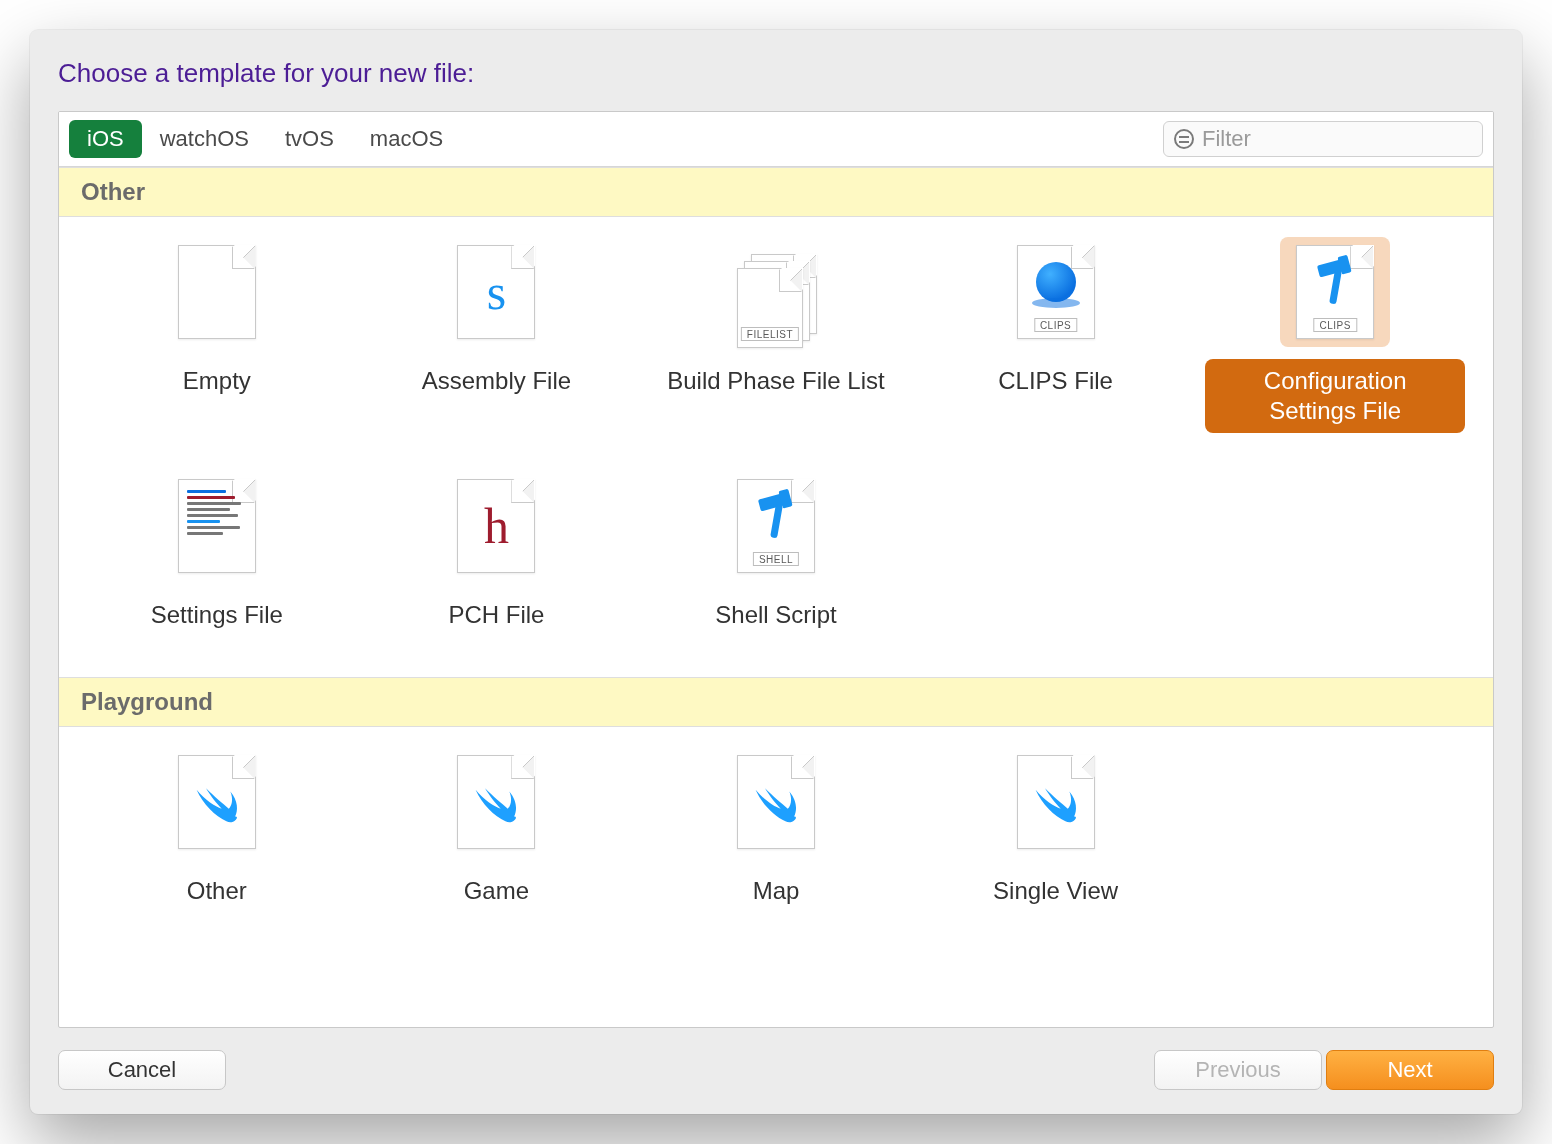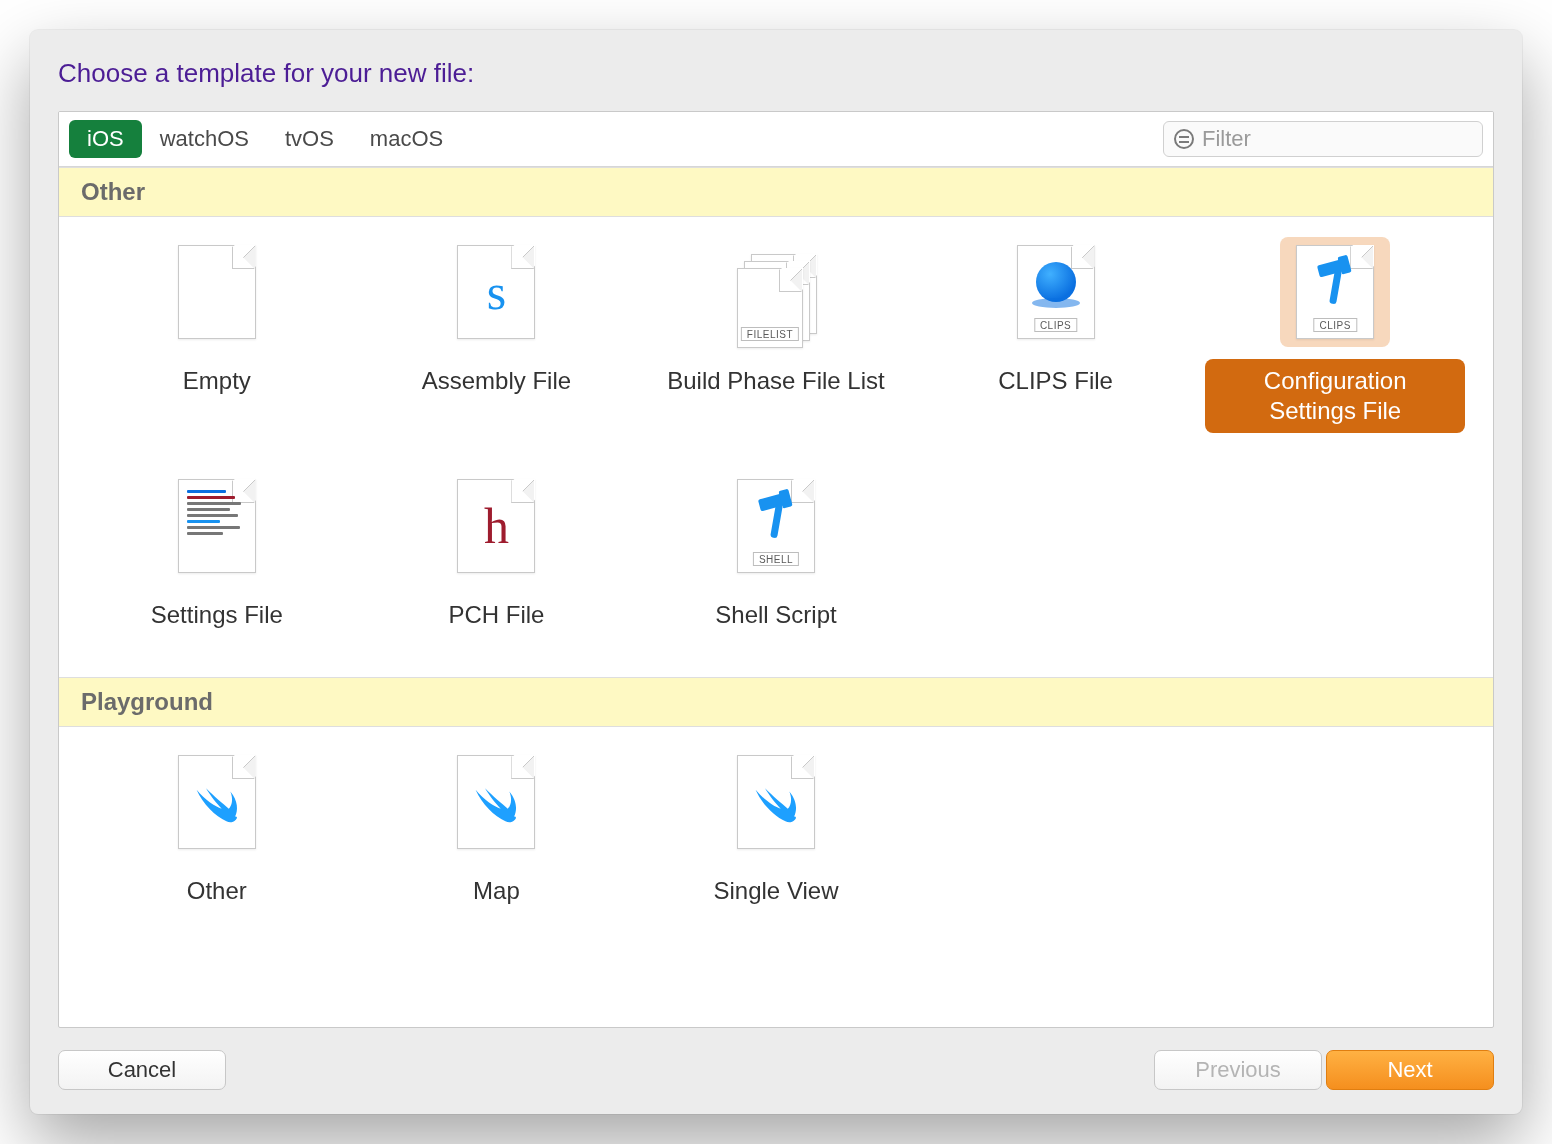--- a/index.html
+++ b/index.html
@@ -375,20 +375,36 @@
               <svg viewBox="0 0 64 56">
                     <path fill="#1ea0ff" d="M55 44c4-8 4-20-6-32 4 10 2 18-2 22C40 28 28 18 18 8c6 10 14 20 20 26-8-2-22-12-32-24 8 18 24 34 38 40 4 2 8 2 12-2 2-2 2-4-1-4z"></path>
                   </svg>
             </div>
               </div>
           </div>
         </div>
         <div class="item-label">Other</div>
       </div>
 
+      <div class="item">
+        <div class="icon-wrap">
+          <div class="page">
+            <div class="page-corner-mask"></div>
+              <div class="fold"></div>
+            <div class="glyph no-badge">
+                <div class="swift">
+              <svg viewBox="0 0 64 56">
+                    <path fill="#1ea0ff" d="M55 44c4-8 4-20-6-32 4 10 2 18-2 22C40 28 28 18 18 8c6 10 14 20 20 26-8-2-22-12-32-24 8 18 24 34 38 40 4 2 8 2 12-2 2-2 2-4-1-4z"></path>
+                  </svg>
+            </div>
+              </div>
+          </div>
+        </div>
+        <div class="item-label">Game</div>
+      </div>
 
       <div class="item">
         <div class="icon-wrap">
           <div class="page">
             <div class="page-corner-mask"></div>
               <div class="fold"></div>
             <div class="glyph no-badge">
                 <div class="swift">
               <svg viewBox="0 0 64 56">
                     <path fill="#1ea0ff" d="M55 44c4-8 4-20-6-32 4 10 2 18-2 22C40 28 28 18 18 8c6 10 14 20 20 26-8-2-22-12-32-24 8 18 24 34 38 40 4 2 8 2 12-2 2-2 2-4-1-4z"></path>

